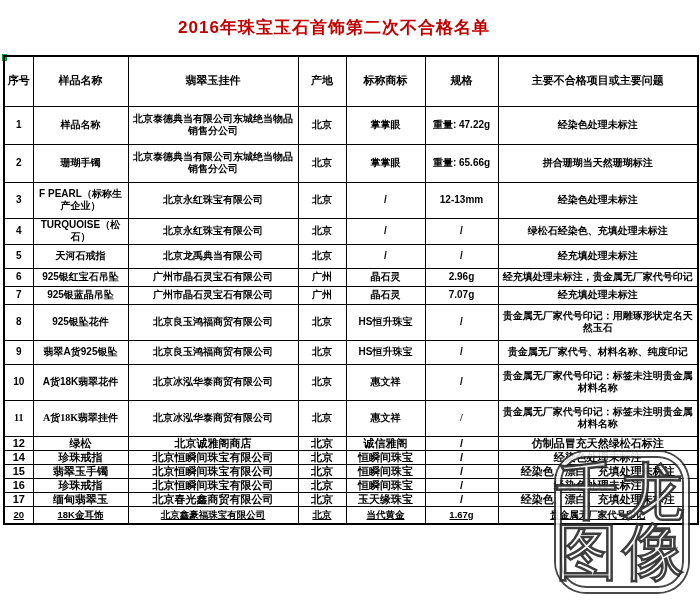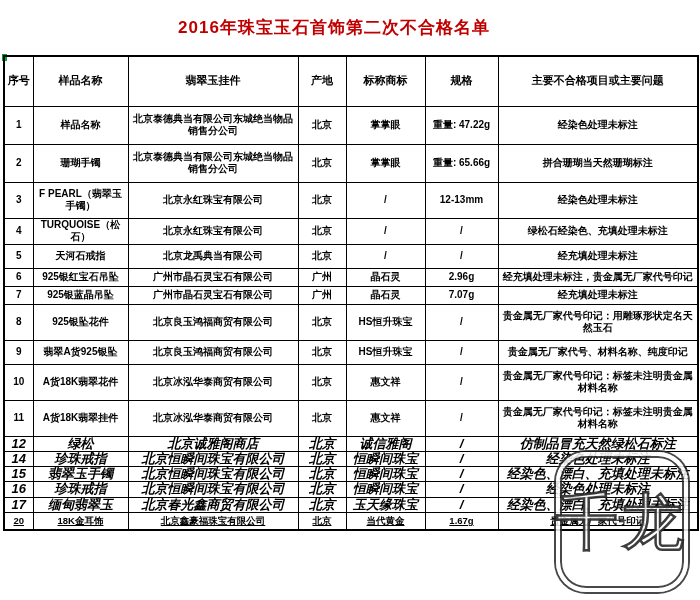--- a/index.html
+++ b/index.html
@@ -29,31 +29,31 @@
   tbody tr:nth-child(1)  { height: 38px; }
   tbody tr:nth-child(2)  { height: 38px; }
   tbody tr:nth-child(3)  { height: 36px; }
   tbody tr:nth-child(4)  { height: 24px; }
   tbody tr:nth-child(5)  { height: 24px; }
   tbody tr:nth-child(6)  { height: 18px; }
   tbody tr:nth-child(7)  { height: 18px; }
   tbody tr:nth-child(8)  { height: 36px; }
   tbody tr:nth-child(9)  { height: 24px; }
   tbody tr:nth-child(10) { height: 36px; margin-left: 12px; }
-  tbody tr:nth-child(11) { height: 36px; }
+  tbody tr:nth-child(11) { height: 36px; font-family: Liberation Serif, serif; }
   tbody tr:nth-child(12) { height: 14px; }
   tbody tr:nth-child(13) { height: 14px; }
   tbody tr:nth-child(14) { height: 14px; }
   tbody tr:nth-child(15) { height: 14px; }
   tbody tr:nth-child(16) { height: 14px; }
   tbody tr:nth-child(17) { height: 18px; }
   tbody tr:nth-child(18) { height: 18px; }
   tbody tr:nth-child(19) { height: 18px; }
   tbody tr:nth-child(20) { height: 48px; }
-  tbody tr:nth-child(n+12):nth-child(-n+16) td { font-size: 13px; line-height: 1.1; font-style: italic; }
+  tbody tr:nth-child(n+12):nth-child(-n+16) td { font-size: 11px; line-height: 1.1; }
   tbody tr:nth-child(n+17):nth-child(-n+19) td { font-size: 9.5px; line-height: 1.1; text-decoration: underline; }
 
   .corner-mark {
     position: absolute; left: 2px; top: 54px; width: 5px; height: 7px;
     background: #00a33c;
   }
 
   .watermark {
     position: absolute; left: 556px; top: 452px; width: 132px; height: 140px;
     border: 4px solid rgba(255,255,255,0.85);
@@ -112,21 +112,21 @@
         <td>2</td>
         <td>珊瑚手镯</td>
         <td>北京泰德典当有限公司东城绝当物品销售分公司</td>
         <td>北京</td>
         <td>掌掌眼</td>
         <td>重量: 65.66g</td>
         <td>拼合珊瑚当天然珊瑚标注</td>
       </tr>
       <tr>
         <td>3</td>
-        <td>F PEARL（翡翠玉手镯）</td>
+        <td>F PEARL（标称生产企业）</td>
         <td>北京永红珠宝有限公司</td>
         <td>北京</td>
         <td>/</td>
         <td>12-13mm</td>
         <td>经染色处理未标注</td>
       </tr>
       <tr>
         <td>4</td>
         <td>TURQUOISE（松石）</td>
         <td>北京永红珠宝有限公司</td>
@@ -250,13 +250,14 @@
         <td>北京</td>
         <td>当代黄金</td>
         <td>1.67g</td>
         <td>贵金属无厂家代号印记</td>
       </tr>
     </tbody>
 </table>
 
 <div class="watermark">
   <div class="wm-line">千龙</div>
+  <div class="wm-line">图像</div>
 </div>
 
 </body></html>

